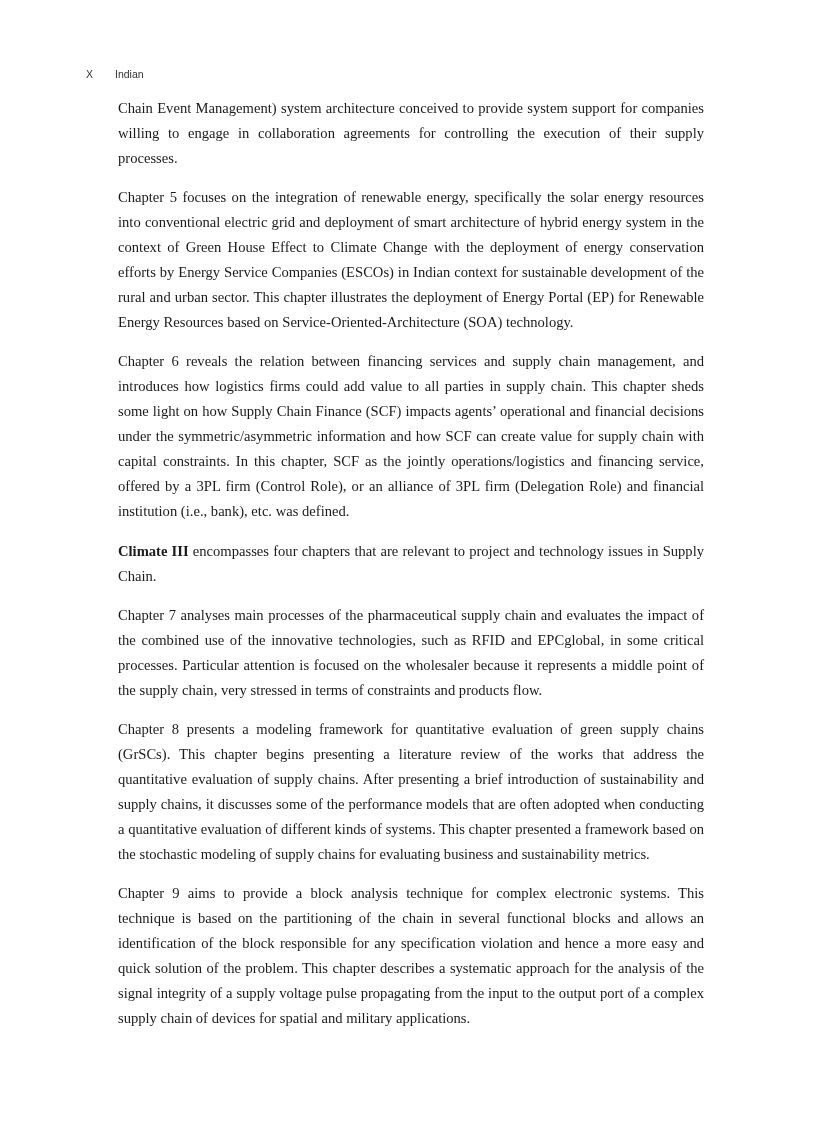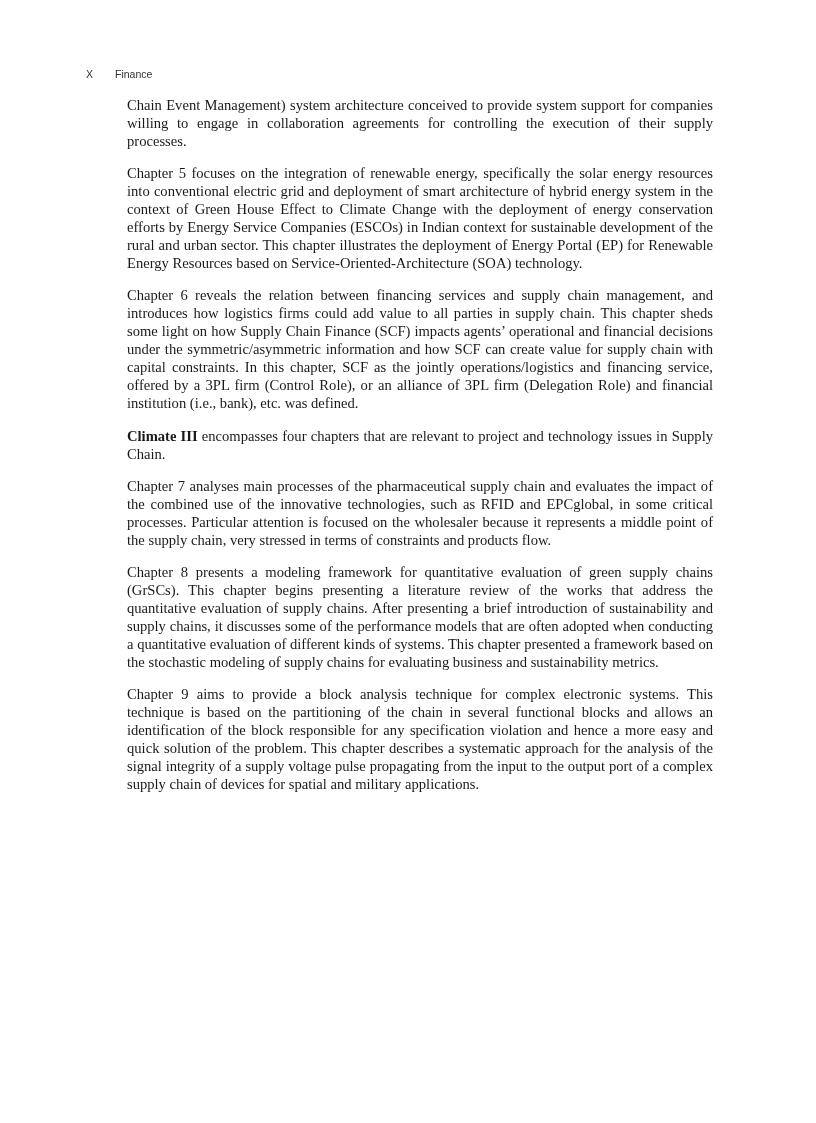--- a/index.html
+++ b/index.html
@@ -24,41 +24,41 @@
       display: flex;
       align-items: baseline;
     }
     .running-header .page-num {
       width: 29px;
       display: inline-block;
     }
     .content {
       position: absolute;
       top: 96px;
-      left: 127px;
+      left: 118px;
       width: 586px;
       font-family: "Liberation Serif", serif;
       font-size: 14.6px;
-      line-height: 18px;
+      line-height: 25px;
     }
     .content p {
       margin: 0 0 14.2px 0;
       text-align: justify;
       hyphens: none;
     }
     .bold {
       font-weight: bold;
     }
   </style>
 </head>
 <body>
 
 <div class="running-header">
   <span class="page-num">X</span>
-  <span>Finance</span>
+  <span>Indian</span>
 </div>
 
 <div class="content">
   <p>
     <span>Chain Event Management) system architecture conceived to provide system support for companies willing to engage in collaboration agreements for controlling the execution of their supply processes.</span>
   </p>
   <p>
     <span>Chapter 5 focuses on the integration of renewable energy, specifically the solar energy resources into conventional electric grid and deployment of smart architecture of hybrid energy system in the context of Green House Effect to Climate Change with the deployment of energy conservation efforts by Energy Service Companies (ESCOs) in Indian context for sustainable development of the rural and urban sector. This chapter illustrates the deployment of Energy Portal (EP) for Renewable Energy Resources based on Service-Oriented-Architecture (SOA) technology.</span>
   </p>
   <p>

